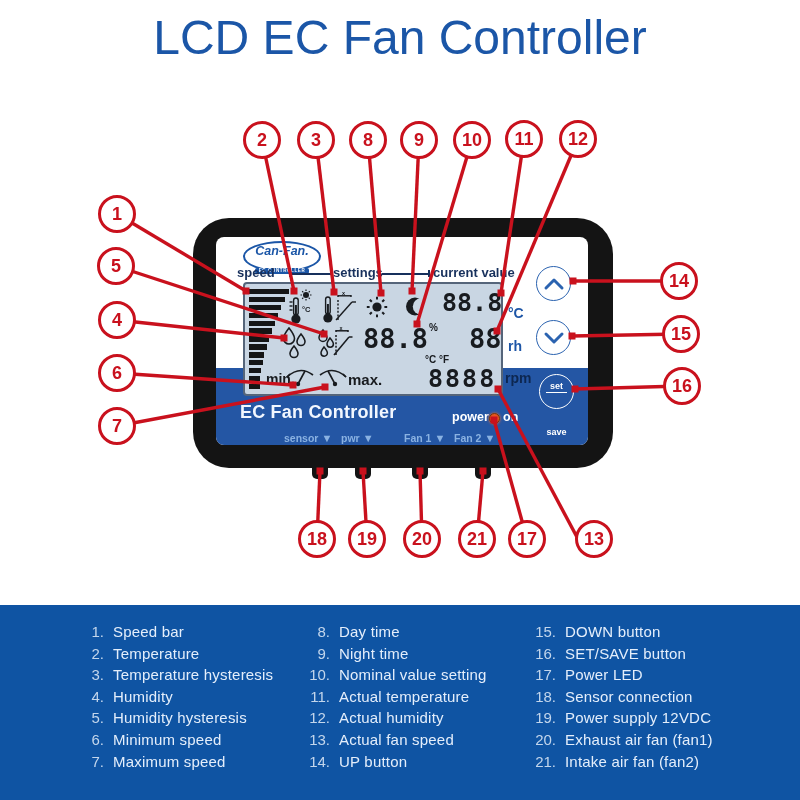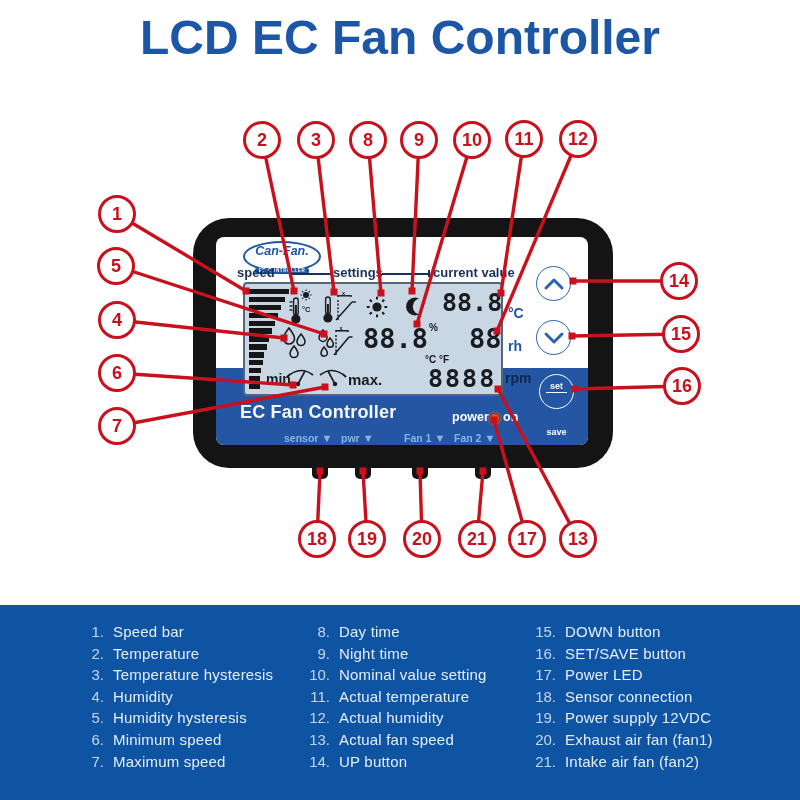--- a/index.html
+++ b/index.html
@@ -2,21 +2,21 @@
 <html style="--red: #c9111d; --blue: #1b56a7; --navy: #17305c; --band: #2456a4; --lcd: #c9d6e3;"><head>
 <meta charset="utf-8">
 <style>
   :root{ --red:#c9111d; --blue:#1b56a7; --navy:#17305c; --band:#2456a4; --lcd:#c9d6e3; }
   html,body{margin:0;padding:0;background:#fff;}
   #stage{position:relative;width:800px;height:800px;background:#fff;overflow:hidden;
          font-family:"Liberation Sans",sans-serif;}
   .abs{position:absolute;}
   
   #title{left:0;top:10px;width:800px;text-align:center;color:var(--blue);
-         font-size:48px;font-weight:bold;letter-spacing:0px;}
+         font-size:48px;font-weight:normal;letter-spacing:0px;}
   
   #device{left:193px;top:218px;width:420px;height:250px;background:#141414;border-radius:36px;z-index:1;}
   .tab{position:absolute;width:16px;height:13px;background:#141414;border-radius:0 0 5px 5px;top:466px;z-index:1;}
   #panel{left:216px;top:237px;width:372px;height:208px;background:#ffffff;border-radius:8px;z-index:2;}
   #band{position:absolute;left:0;top:131px;width:372px;height:77px;background:var(--band);border-radius:0 0 8px 8px;}
   
   #logo{left:243px;top:241px;width:78px;height:31px;border:2.5px solid var(--blue);border-radius:50%;
         background:#fff;z-index:3;text-align:center;box-sizing:border-box;}
   #logo .brand{display:block;margin-top:2px;font-size:12.5px;font-weight:bold;font-style:italic;color:var(--blue);line-height:13px;}
   #logo .sub{display:inline-block;background:var(--blue);color:#fff;font-size:4.5px;font-weight:bold;
@@ -408,21 +408,21 @@
     <div class="callout" style="left: 297px; top: 121px;">3</div>
     <div class="callout" style="left: 98px; top: 301px;">4</div>
     <div class="callout" style="left: 97px; top: 247px;">5</div>
     <div class="callout" style="left: 98px; top: 354px;">6</div>
     <div class="callout" style="left: 98px; top: 407px;">7</div>
     <div class="callout" style="left: 349px; top: 121px;">8</div>
     <div class="callout" style="left: 400px; top: 121px;">9</div>
     <div class="callout" style="left: 453px; top: 121px;">10</div>
     <div class="callout" style="left: 505px; top: 120px;">11</div>
     <div class="callout" style="left: 559px; top: 120px;">12</div>
-    <div class="callout" style="left: 559px; top: 520px;">13</div>
+    <div class="callout" style="left: 575px; top: 520px;">13</div>
     <div class="callout" style="left: 660px; top: 262px;">14</div>
     <div class="callout" style="left: 662px; top: 315px;">15</div>
     <div class="callout" style="left: 663px; top: 367px;">16</div>
     <div class="callout" style="left: 508px; top: 520px;">17</div>
     <div class="callout" style="left: 298px; top: 520px;">18</div>
     <div class="callout" style="left: 348px; top: 520px;">19</div>
     <div class="callout" style="left: 403px; top: 520px;">20</div>
     <div class="callout" style="left: 458px; top: 520px;">21</div>
   </div>
 

